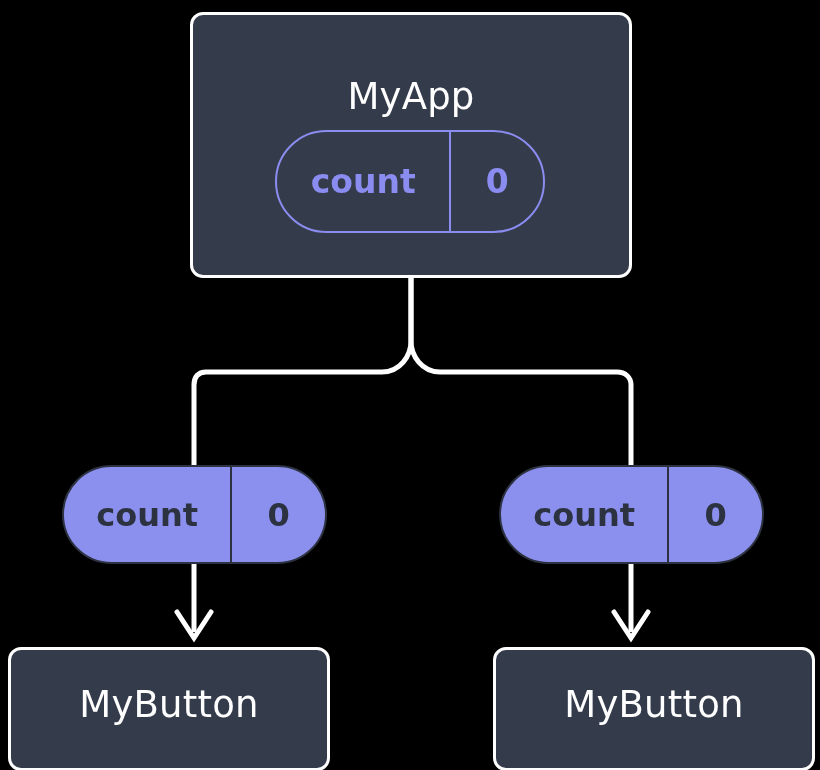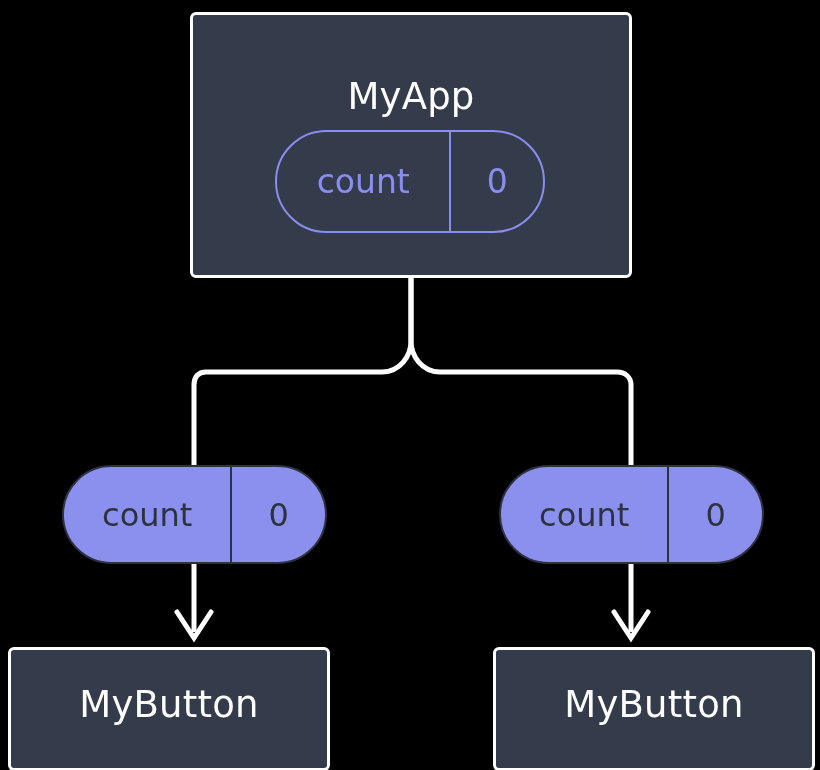--- a/index.html
+++ b/index.html
@@ -26,21 +26,21 @@
     height: 770px;
     pointer-events: none;
   }
 
   
   .node-box {
     position: absolute;
     box-sizing: border-box;
     background: #343b4a;
     border: 3px solid #ffffff;
-    border-radius: 6px;
+    border-radius: 13px;
     z-index: 3;
   }
   .node-title {
     position: absolute;
     left: 0;
     right: 0;
     text-align: center;
     color: #ffffff;
     font-family: "DejaVu Sans", sans-serif;
     font-weight: 400;
@@ -88,21 +88,21 @@
     display: flex;
     align-items: stretch;
     z-index: 4;
   }
   .pill-key,
   .pill-val {
     display: flex;
     align-items: center;
     justify-content: center;
     font-family: "DejaVu Sans", sans-serif;
-    font-weight: 400;
+    font-weight: 700;
     box-sizing: border-box;
     white-space: nowrap;
   }
 
   
   .pill-outline {
     background: transparent;
     border: 2px solid #8b8cf0;
     border-radius: 999px;
   }

